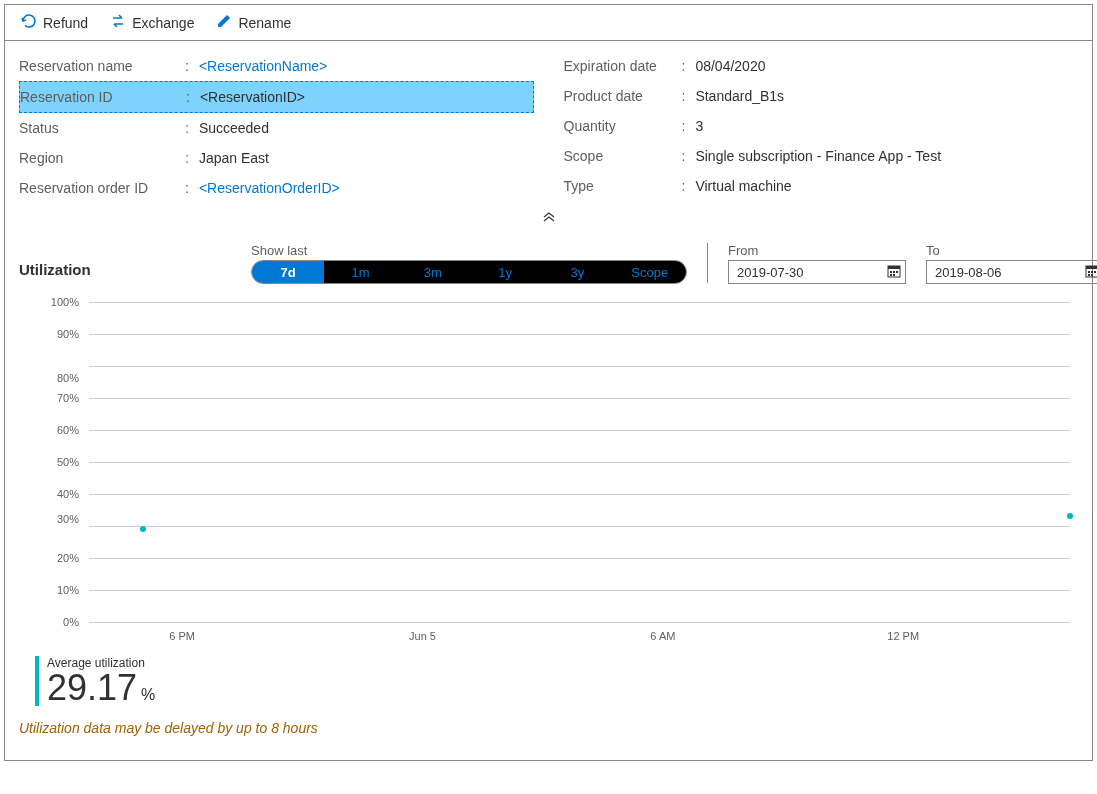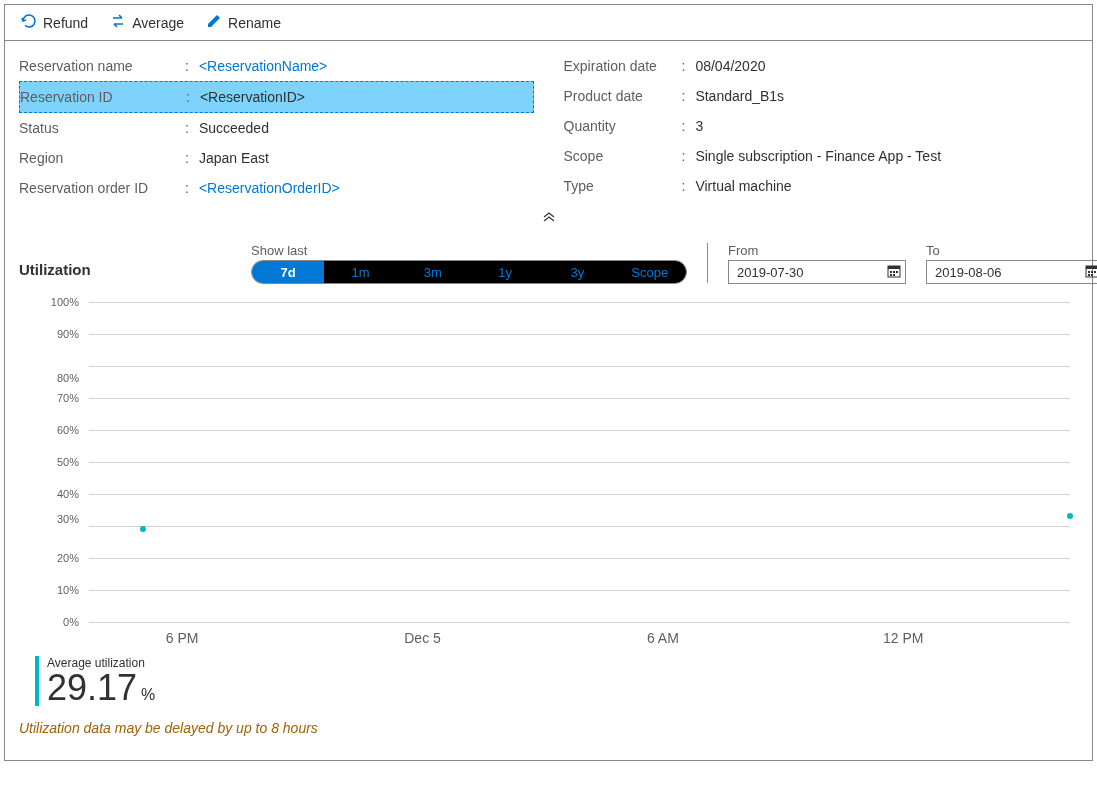--- a/index.html
+++ b/index.html
@@ -120,21 +120,21 @@
     }
     .ylabel {
       position: absolute; left: 0; width: 60px;
       text-align: right; font-size: 11px; color: #605e5c;
       transform: translateY(-50%);
     }
     .xaxis {
       position: absolute; left: 70px; right: 8px; bottom: 0; height: 20px;
     }
     .xlabel {
-      position: absolute; font-size: 14px; color: #605e5c; text-align:center;
+      position: absolute; font-size: 11px; color: #605e5c; text-align:center;
       transform: translateX(-50%);
     }
     .plotline {
       position: absolute; left: 70px; right: 8px; top: 8px; bottom: 28px;
       pointer-events: none;
     }
     
     .stat-block {
       border-left: 4px solid #00b7c3;
       padding-left: 8px;
@@ -165,21 +165,21 @@
           </svg>
       </span>
       <span>Refund</span>
     </div>
     <div class="tool-btn">
       <span>
         <svg viewBox="0 0 16 16">
             <path d="M3 5 H12 M12 5 L9 2 M13 11 H4 M4 11 L7 14" fill="none" stroke="#0078d4" stroke-width="1.6"></path>
           </svg>
       </span>
-      <span>Average</span>
+      <span>Exchange</span>
     </div>
     <div class="tool-btn">
       <span>
         <svg viewBox="0 0 16 16">
             <path d="M11 2 L14 5 L5 14 L2 14 L2 11 Z" fill="#0078d4"></path>
           </svg>
       </span>
       <span>Rename</span>
     </div>
   </div>
@@ -331,21 +331,21 @@
         </div>
       <svg class="plotline" id="plotsvg" viewBox="0 0 100 100" preserveAspectRatio="none">
           <polyline points="5.5,71 100,67" fill="none" stroke="#00b7c3" stroke-width="0.7" vector-effect="non-scaling-stroke" style="stroke-width: 2px;"></polyline>
         </svg>
       <div id="dots">
           <div style="position: absolute; width: 6px; height: 6px; border-radius: 50%; background: rgb(0, 183, 195); transform: translate(-50%, -50%); left: 123.955px; top: 235.2px;"></div>
           <div style="position: absolute; width: 6px; height: 6px; border-radius: 50%; background: rgb(0, 183, 195); transform: translate(-50%, -50%); left: 1051px; top: 222.4px;"></div>
         </div>
       <div class="xaxis" id="xaxis">
           <div class="xlabel" style="left: 9.5%;">6 PM</div>
-          <div class="xlabel" style="left: 34%;">Dec 5</div>
+          <div class="xlabel" style="left: 34%;">Jun 5</div>
           <div class="xlabel" style="left: 58.5%;">6 AM</div>
           <div class="xlabel" style="left: 83%;">12 PM</div>
         </div>
     </div>
 
     <div class="stat-block">
       <div class="stat-label">Average utilization</div>
       <div class="stat-value">
         <span>29.17</span><span class="pct">%</span>
       </div>

